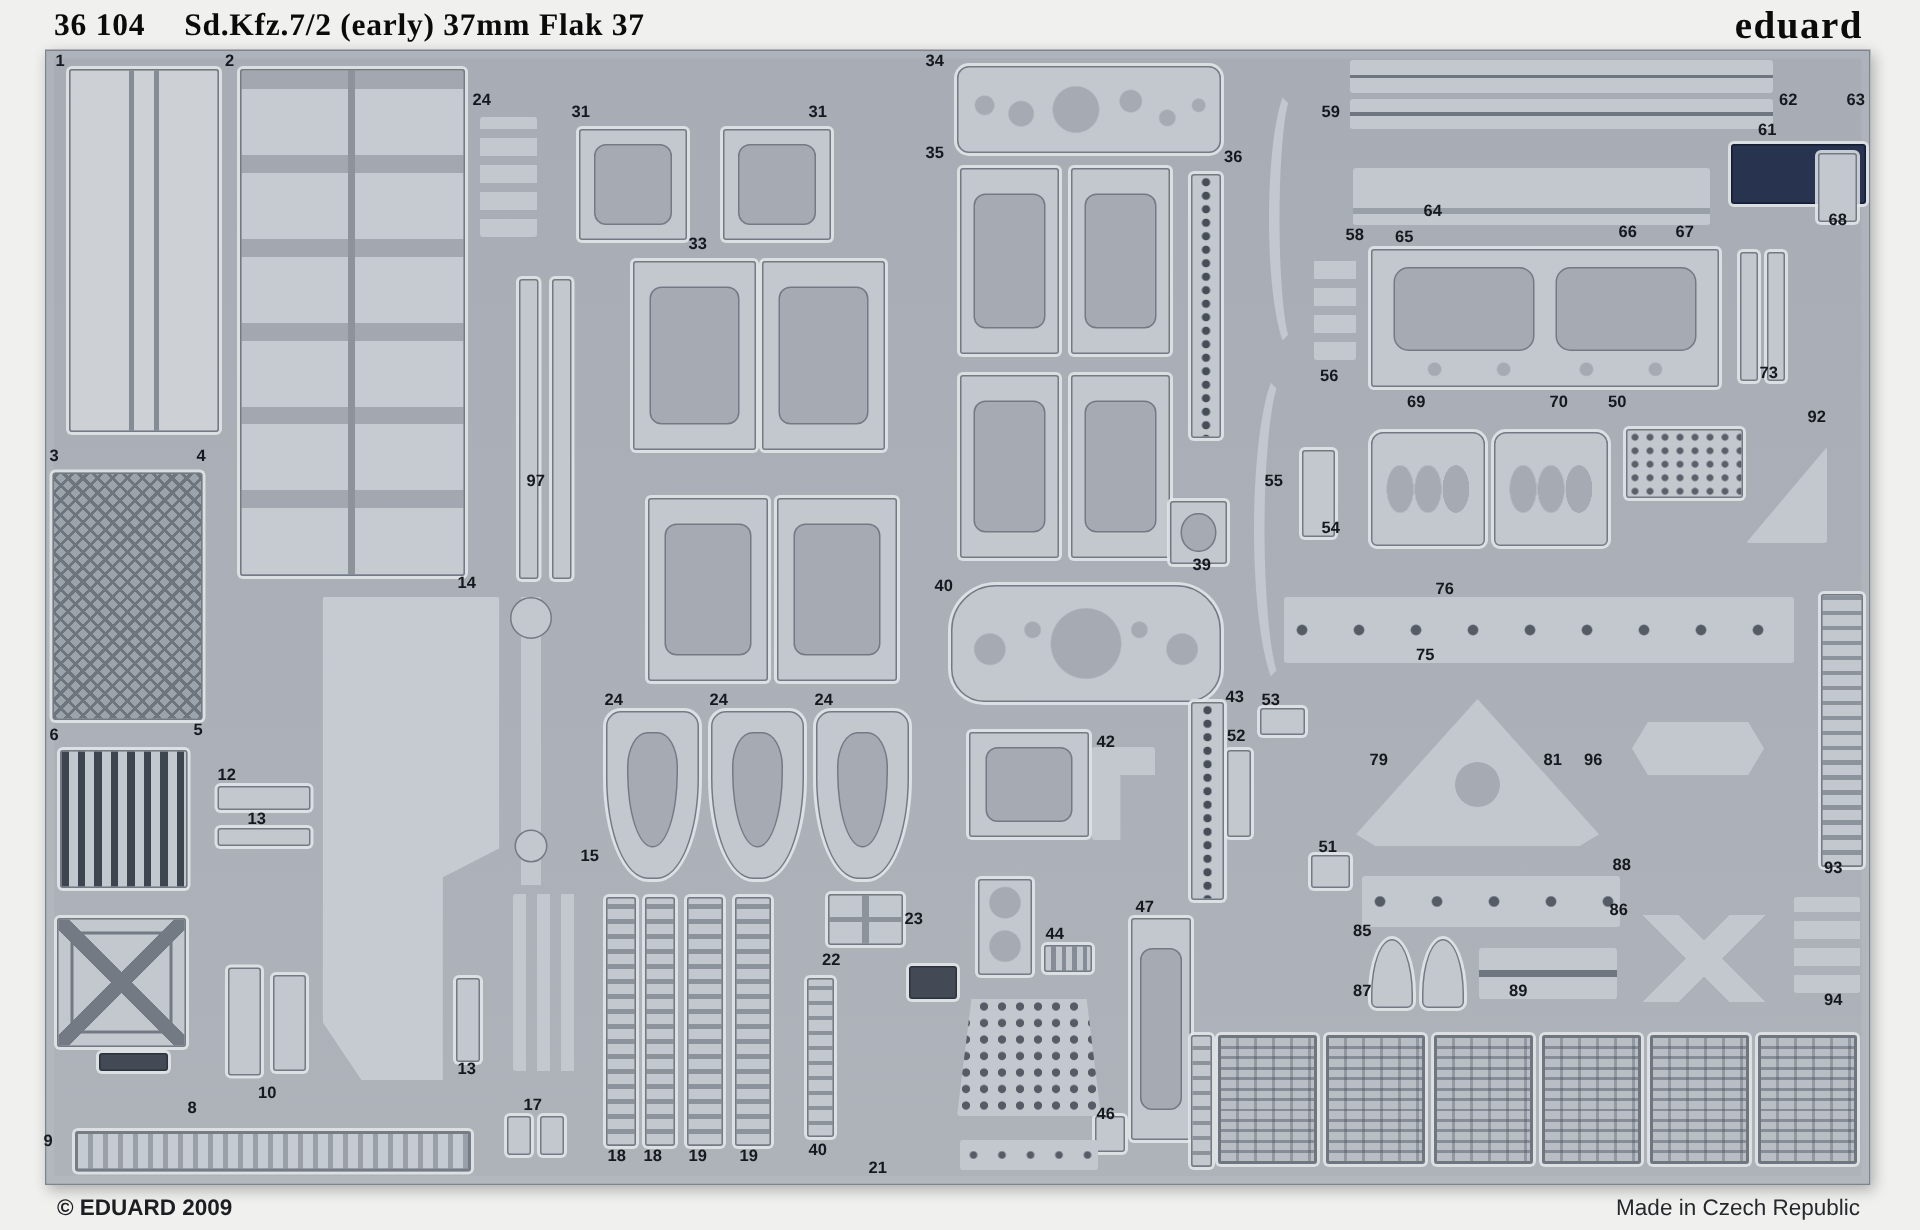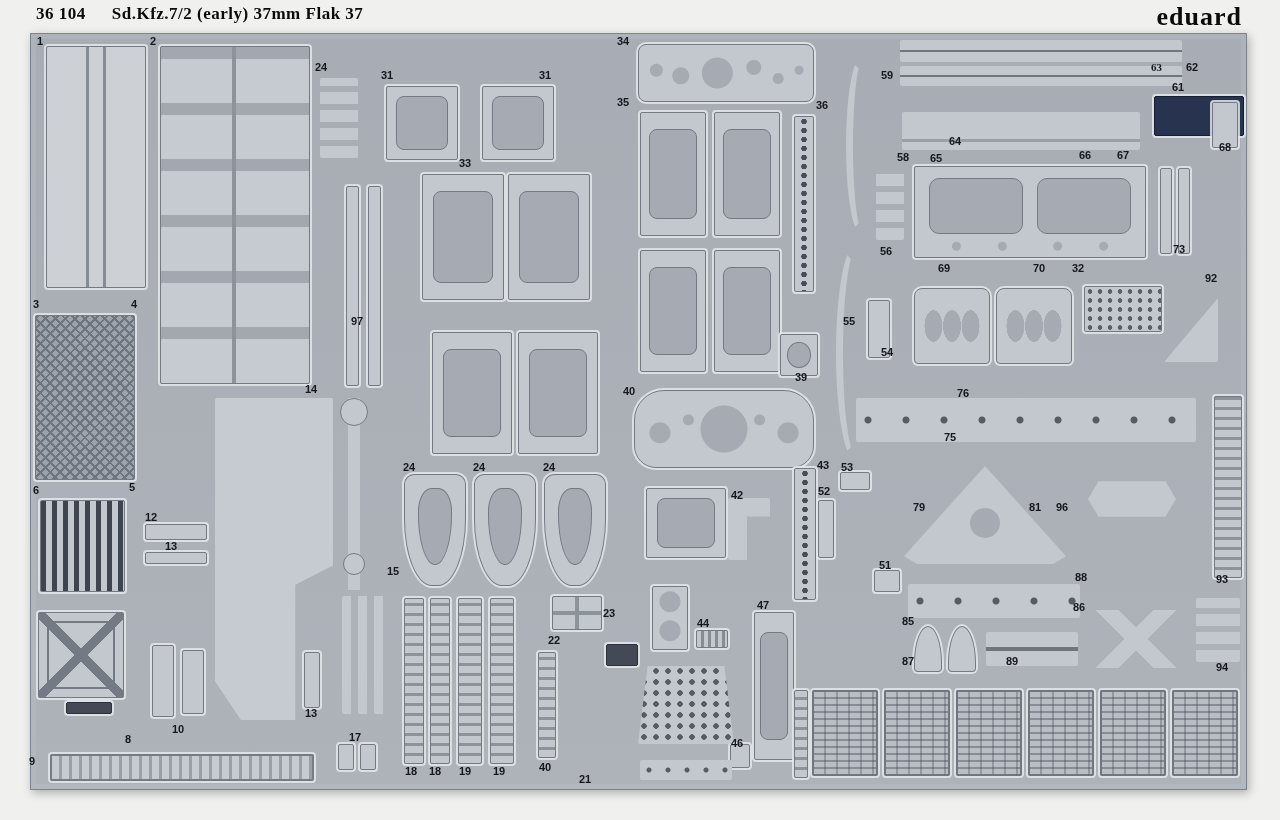--- a/index.html
+++ b/index.html
@@ -15,21 +15,21 @@
     --ink:#15181d;
   }
   html,body{margin:0;padding:0;}
   body{width:1280px;height:820px;overflow:hidden;background:var(--bg);
        font-family:"Liberation Sans",sans-serif;}
   .photo{position:relative;width:1280px;height:820px;background:var(--bg);}
 
   
   .header{position:absolute;left:0;top:0;width:1280px;height:33px;}
   .title-block{position:absolute;left:36px;top:4px;color:#0b0b0c;
-    font-family:"Liberation Serif",serif;font-weight:bold;font-size:17px;letter-spacing:.5px;}
+    font-family:"Liberation Serif",serif;font-weight:bold;font-size:21px;letter-spacing:.5px;}
   .title-block .cat{margin-right:26px;}
   .brand{position:absolute;right:38px;top:2px;color:#0b0b0c;
     font-family:"Liberation Serif",serif;font-weight:bold;font-size:26px;letter-spacing:1px;}
   .footer{position:absolute;left:0;bottom:0;width:1280px;height:30px;}
   .copyright{position:absolute;left:38px;bottom:6px;font-size:15px;font-weight:bold;color:#1c1e22;}
   .origin{position:absolute;right:40px;bottom:6px;font-size:15px;color:#26282d;}
 
   
   .sheet{position:absolute;left:30px;top:33px;width:1215px;height:755px;
     background:linear-gradient(180deg,var(--sheet),var(--sheet2));
@@ -283,31 +283,31 @@
       <span class="plabel" style="left: 381px; top: 70px;">31</span>
       <span class="plabel" style="left: 539px; top: 70px;">31</span>
       <span class="plabel" style="left: 617px; top: 36px;">34</span>
       <span class="plabel" style="left: 617px; top: 97px;">35</span>
       <span class="plabel" style="left: 816px; top: 100px;">36</span>
       <span class="plabel" style="left: 459px; top: 158px;">33</span>
       <span class="plabel" style="left: 881px; top: 70px;">59</span>
       <span class="plabel" style="left: 897px; top: 152px;">58</span>
       <span class="plabel" style="left: 880px; top: 246px;">56</span>
       <span class="plabel" style="left: 1186px; top: 62px;">62</span>
-      <span class="plabel" style="left: 1151px; top: 62px; font-family: Liberation Serif, serif;">63</span>
+      <span class="plabel" style="left: 1231px; top: 62px;">63</span>
       <span class="plabel" style="left: 1172px; top: 82px;">61</span>
       <span class="plabel" style="left: 949px; top: 136px;">64</span>
       <span class="plabel" style="left: 930px; top: 153px;">65</span>
       <span class="plabel" style="left: 1079px; top: 150px;">66</span>
       <span class="plabel" style="left: 1117px; top: 150px;">67</span>
       <span class="plabel" style="left: 1219px; top: 142px;">68</span>
       <span class="plabel" style="left: 1173px; top: 244px;">73</span>
       <span class="plabel" style="left: 938px; top: 263px;">69</span>
       <span class="plabel" style="left: 1033px; top: 263px;">70</span>
-      <span class="plabel" style="left: 1072px; top: 263px;">32</span>
+      <span class="plabel" style="left: 1072px; top: 263px;">50</span>
       <span class="plabel" style="left: 1205px; top: 273px;">92</span>
       <span class="plabel" style="left: 33px; top: 299px;">3</span>
       <span class="plabel" style="left: 131px; top: 299px;">4</span>
       <span class="plabel" style="left: 351px; top: 316px;">97</span>
       <span class="plabel" style="left: 843px; top: 316px;">55</span>
       <span class="plabel" style="left: 881px; top: 347px;">54</span>
       <span class="plabel" style="left: 795px; top: 372px;">39</span>
       <span class="plabel" style="left: 623px; top: 386px;">40</span>
       <span class="plabel" style="left: 305px; top: 384px;">14</span>
       <span class="plabel" style="left: 957px; top: 388px;">76</span>
@@ -346,14 +346,18 @@
       <span class="plabel" style="left: 731px; top: 738px;">46</span>
       <span class="plabel" style="left: 29px; top: 756px;">9</span>
       <span class="plabel" style="left: 405px; top: 766px;">18</span>
       <span class="plabel" style="left: 429px; top: 766px;">18</span>
       <span class="plabel" style="left: 459px; top: 766px;">19</span>
       <span class="plabel" style="left: 493px; top: 766px;">19</span>
       <span class="plabel" style="left: 539px; top: 762px;">40</span>
       <span class="plabel" style="left: 579px; top: 774px;">21</span>
     </div>
 
+  <div class="footer">
+    <span class="copyright">© EDUARD 2009</span>
+    <span class="origin">Made in Czech Republic</span>
+  </div>
 
 </div>
 
 </body></html>

